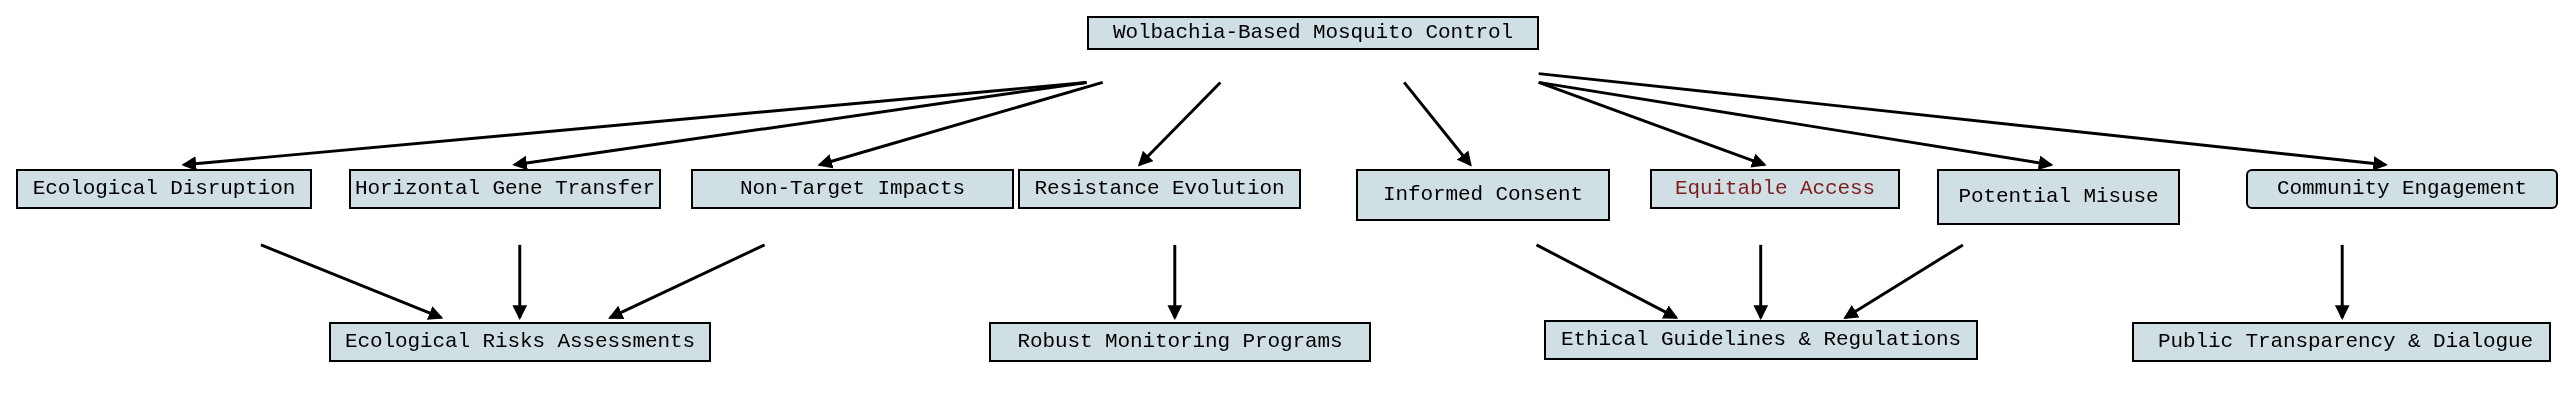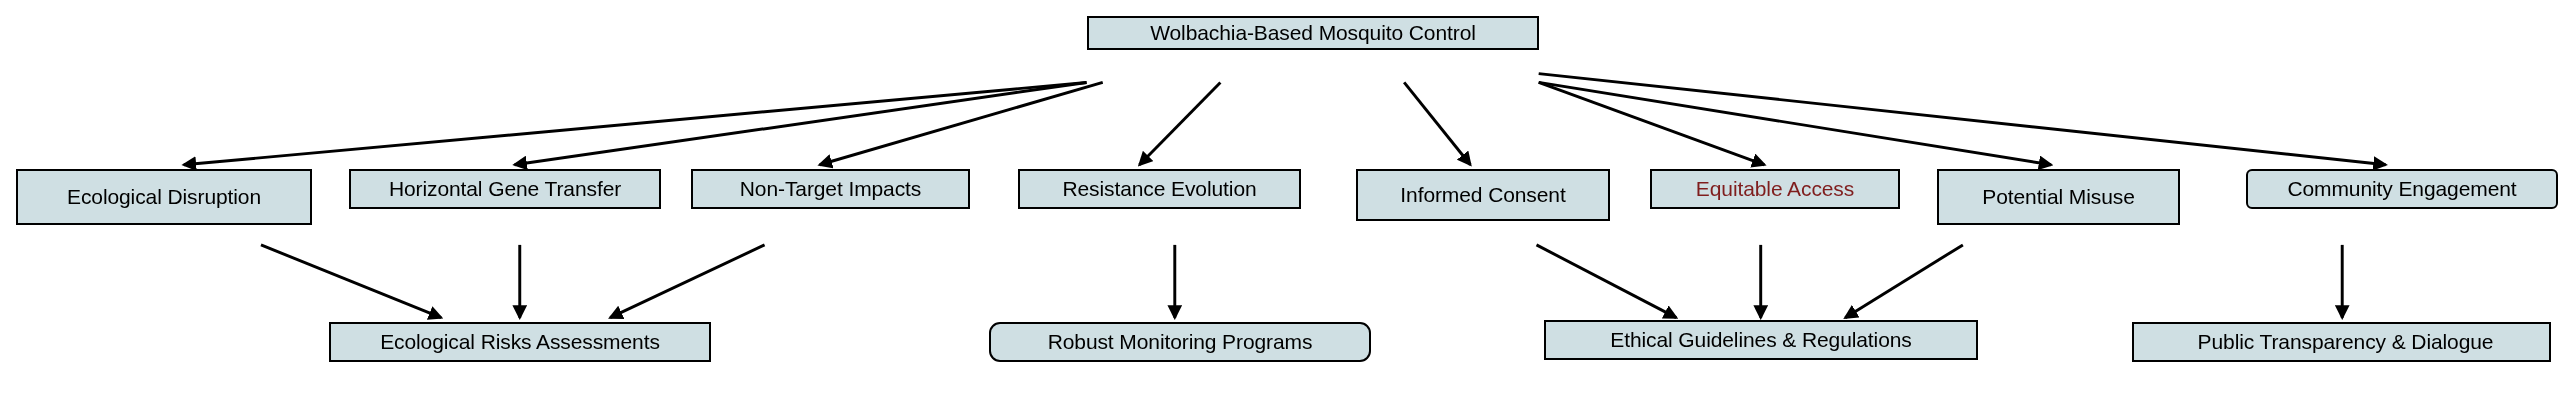--- a/index.html
+++ b/index.html
@@ -29,21 +29,21 @@
     position: absolute;
     box-sizing: border-box;
     background: #cfdfe3;
     border: 2.2px solid #000000;
     display: flex;
     align-items: center;
     justify-content: center;
     text-align: center;
     color: #000000;
     font-size: 21px;
-    font-family: Liberation Sans, sans-serif;
+    font-family: Liberation Mono, monospace;
     font-weight: 400;
     letter-spacing: -0.1px;
     line-height: 1.15;
     white-space: nowrap;
   }
   .node-label {
     display: block;
     padding: 0 7.4px;
   }
 </style>
@@ -75,48 +75,48 @@
         <line x1="2395" y1="333" x2="2395" y2="432" stroke="#000000" stroke-width="4" marker-end="url(#arrowhead)"></line>
         <line x1="2670" y1="333" x2="2510" y2="432" stroke="#000000" stroke-width="4" marker-end="url(#arrowhead)"></line>
         <line x1="3186" y1="333" x2="3186" y2="432" stroke="#000000" stroke-width="4" marker-end="url(#arrowhead)"></line>
       </g>
   </svg>
 
   <div id="node-layer">
       <div class="node-box" style="left: 1087px; top: 16px; width: 452px; height: 34px; background: rgb(207, 223, 227); border-color: rgb(0, 0, 0); color: rgb(0, 0, 0);">
         <span class="node-label">Wolbachia-Based Mosquito Control</span>
       </div>
-      <div class="node-box" style="left: 16px; top: 169px; width: 296px; height: 56px; background: rgb(207, 223, 227); border-color: rgb(0, 0, 0); color: rgb(0, 0, 0);">
+      <div class="node-box" style="left: 16px; top: 169px; width: 296px; height: 40px; background: rgb(207, 223, 227); border-color: rgb(0, 0, 0); color: rgb(0, 0, 0);">
         <span class="node-label">Ecological Disruption</span>
       </div>
       <div class="node-box" style="left: 349px; top: 169px; width: 312px; height: 40px; background: rgb(207, 223, 227); border-color: rgb(0, 0, 0); color: rgb(0, 0, 0);">
         <span class="node-label">Horizontal Gene Transfer</span>
       </div>
-      <div class="node-box" style="left: 691px; top: 169px; width: 279px; height: 40px; background: rgb(207, 223, 227); border-color: rgb(0, 0, 0); color: rgb(0, 0, 0);">
+      <div class="node-box" style="left: 691px; top: 169px; width: 323px; height: 40px; background: rgb(207, 223, 227); border-color: rgb(0, 0, 0); color: rgb(0, 0, 0);">
         <span class="node-label">Non-Target Impacts</span>
       </div>
       <div class="node-box" style="left: 1018px; top: 169px; width: 283px; height: 40px; background: rgb(207, 223, 227); border-color: rgb(0, 0, 0); color: rgb(0, 0, 0);">
         <span class="node-label">Resistance Evolution</span>
       </div>
       <div class="node-box" style="left: 1356px; top: 169px; width: 254px; height: 52px; background: rgb(207, 223, 227); border-color: rgb(0, 0, 0); color: rgb(0, 0, 0);">
         <span class="node-label">Informed Consent</span>
       </div>
       <div class="node-box" style="left: 1650px; top: 169px; width: 250px; height: 40px; background: rgb(207, 223, 227); border-color: rgb(0, 0, 0); color: #7f1d1d;">
         <span class="node-label">Equitable Access</span>
       </div>
       <div class="node-box" style="left: 1937px; top: 169px; width: 243px; height: 56px; background: rgb(207, 223, 227); border-color: rgb(0, 0, 0); color: rgb(0, 0, 0);">
         <span class="node-label">Potential Misuse</span>
       </div>
       <div class="node-box" style="left: 2246px; top: 169px; width: 312px; height: 40px; background: rgb(207, 223, 227); border-color: rgb(0, 0, 0); color: rgb(0, 0, 0); border-radius: 6px;">
         <span class="node-label">Community Engagement</span>
       </div>
       <div class="node-box" style="left: 329px; top: 322px; width: 382px; height: 40px; background: rgb(207, 223, 227); border-color: rgb(0, 0, 0); color: rgb(0, 0, 0);">
         <span class="node-label">Ecological Risks Assessments</span>
       </div>
-      <div class="node-box" style="left: 989px; top: 322px; width: 382px; height: 40px; background: rgb(207, 223, 227); border-color: rgb(0, 0, 0); color: rgb(0, 0, 0); border-radius: 11px;">
+      <div class="node-box" style="left: 989px; top: 322px; width: 382px; height: 40px; background: rgb(207, 223, 227); border-color: rgb(0, 0, 0); color: rgb(0, 0, 0);">
         <span class="node-label">Robust Monitoring Programs</span>
       </div>
       <div class="node-box" style="left: 1544px; top: 320px; width: 434px; height: 40px; background: rgb(207, 223, 227); border-color: rgb(0, 0, 0); color: rgb(0, 0, 0);">
         <span class="node-label">Ethical Guidelines &amp; Regulations</span>
       </div>
       <div class="node-box" style="left: 2132px; top: 322px; width: 419px; height: 40px; background: rgb(207, 223, 227); border-color: rgb(0, 0, 0); color: rgb(0, 0, 0); padding-left: 8px;">
         <span class="node-label">Public Transparency &amp; Dialogue</span>
       </div>
     </div>
 

